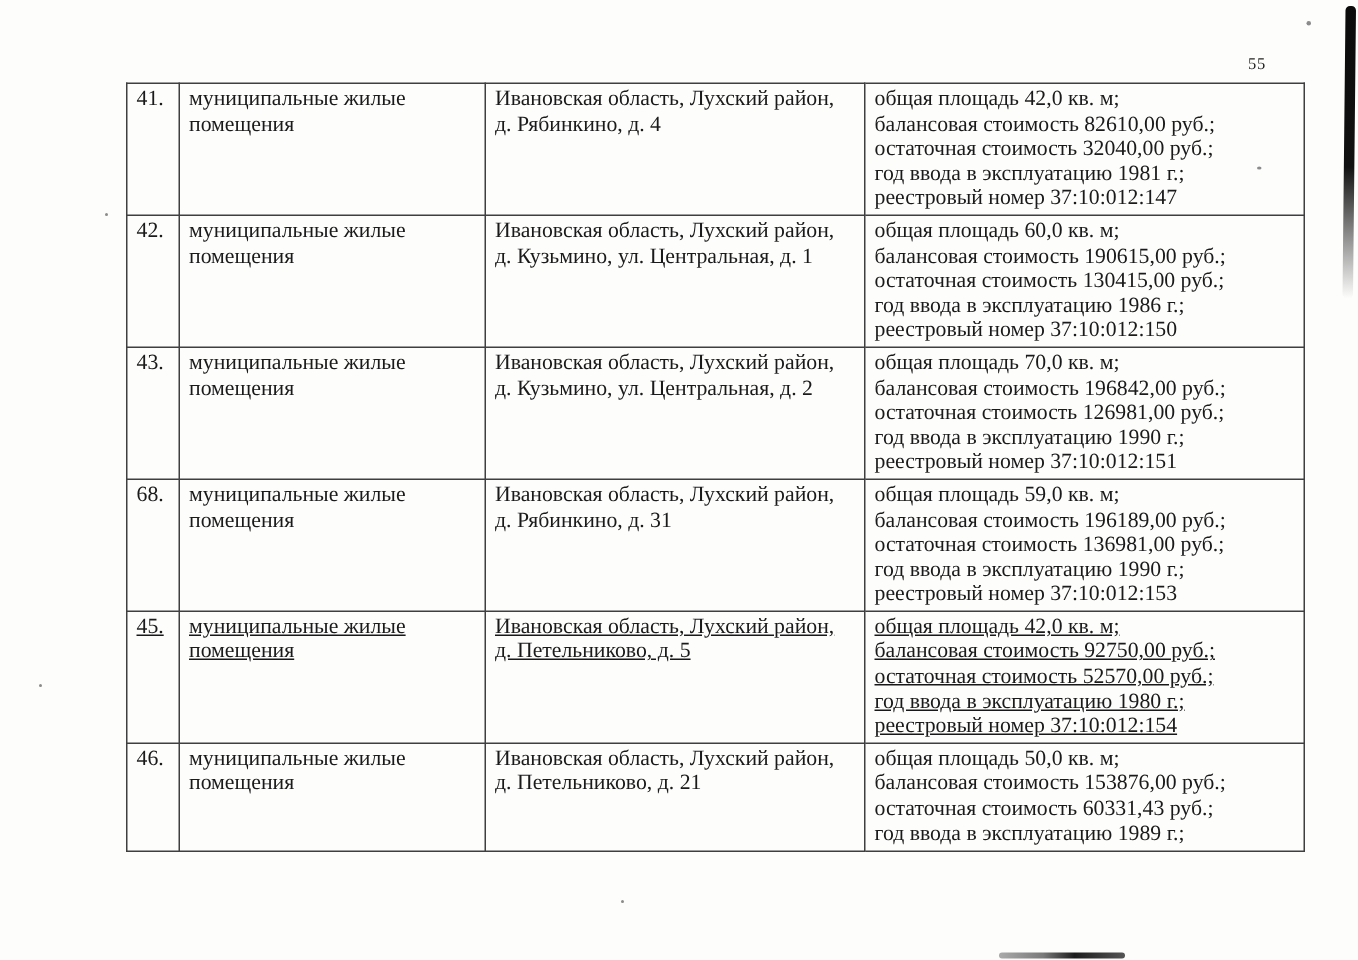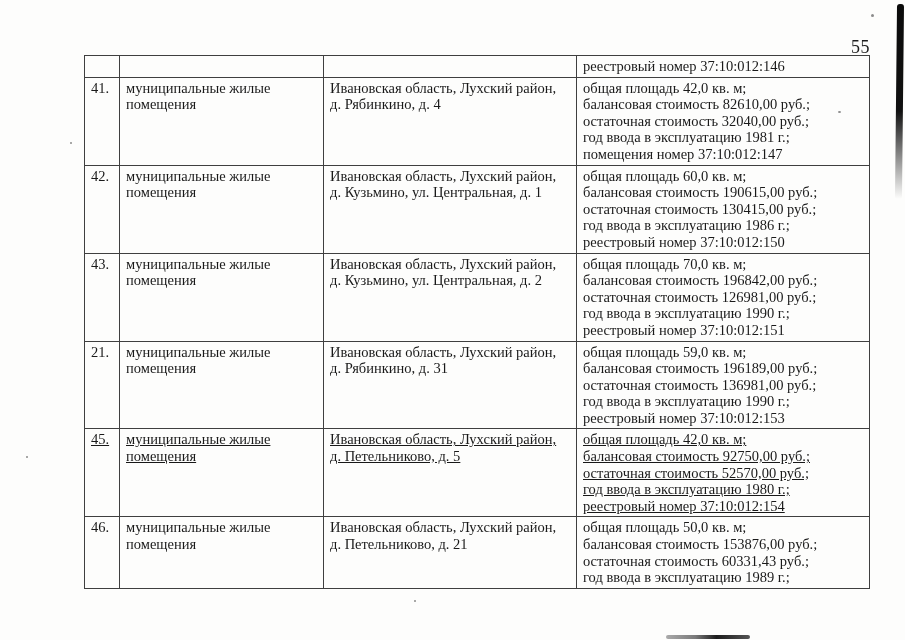--- a/index.html
+++ b/index.html
@@ -8,22 +8,22 @@
     position: relative;
     background: #fdfdfc;
     font-family: "Liberation Serif", serif;
     color: #181818;
     overflow: hidden;
   }
   .sheet { position: absolute; inset: 0; }
 
   .page-number {
     position: absolute;
-    left: 851px; top: 37px;
-    font-size: 18px;
+    left: 832px; top: 37px;
+    font-size: 11px;
     color: #1d1d1d;
     letter-spacing: 0.5px;
   }
 
   table.register {
     position: absolute;
     left: 84px; top: 55px;
     width: 785px;
     border-collapse: collapse;
     table-layout: fixed;
@@ -82,45 +82,37 @@
   <div class="page-number">55</div>
 
   <table class="register">
     <colgroup>
         <col class="c1">
         <col class="c2">
         <col class="c3">
         <col class="c4">
       </colgroup>
     <tbody>
-      <tr class="r0">
-        <td class="c-num"></td>
-        <td></td>
-        <td></td>
-        <td>
-            <div>реестровый номер 37:10:012:146</div>
-          </td>
-      </tr>
 
       <tr class="r1">
         <td class="c-num">41.</td>
         <td>
             <div>муниципальные жилые</div>
             <div>помещения</div>
           </td>
         <td>
             <div>Ивановская область, Лухский район,</div>
             <div>д. Рябинкино, д. 4</div>
           </td>
         <td>
             <div>общая площадь 42,0 кв. м;</div>
             <div>балансовая стоимость 82610,00 руб.;</div>
             <div>остаточная стоимость 32040,00 руб.;</div>
             <div>год ввода в эксплуатацию 1981 г.;</div>
-            <div>помещения номер 37:10:012:147</div>
+            <div>реестровый номер 37:10:012:147</div>
           </td>
       </tr>
 
       <tr class="r2">
         <td class="c-num">42.</td>
         <td>
             <div>муниципальные жилые</div>
             <div>помещения</div>
           </td>
         <td>
@@ -149,21 +141,21 @@
         <td>
             <div>общая площадь 70,0 кв. м;</div>
             <div>балансовая стоимость 196842,00 руб.;</div>
             <div>остаточная стоимость 126981,00 руб.;</div>
             <div>год ввода в эксплуатацию 1990 г.;</div>
             <div>реестровый номер 37:10:012:151</div>
           </td>
       </tr>
 
       <tr class="r4">
-        <td class="c-num">21.</td>
+        <td class="c-num">68.</td>
         <td>
             <div>муниципальные жилые</div>
             <div>помещения</div>
           </td>
         <td>
             <div>Ивановская область, Лухский район,</div>
             <div>д. Рябинкино, д. 31</div>
           </td>
         <td>
             <div>общая площадь 59,0 кв. м;</div>

